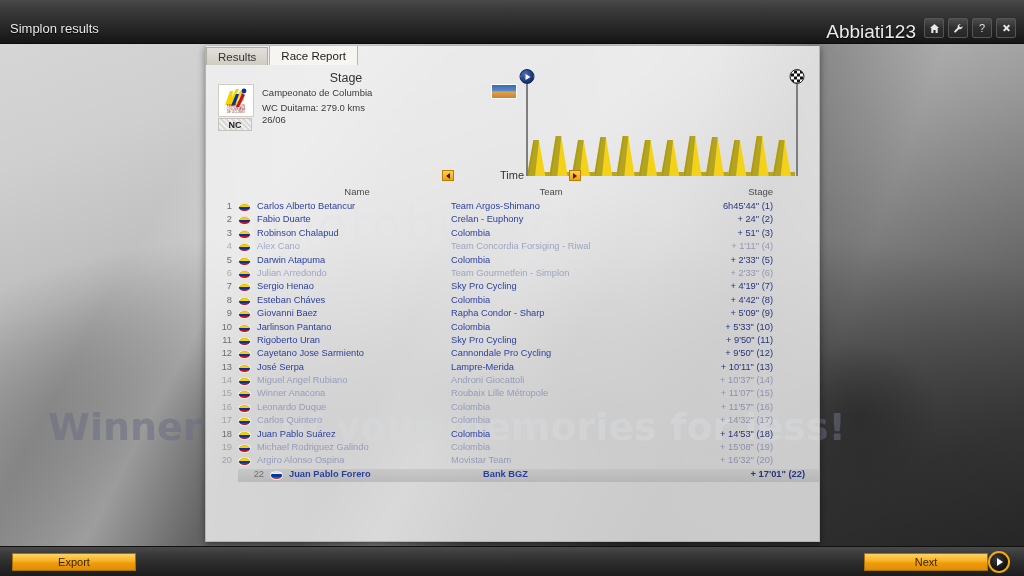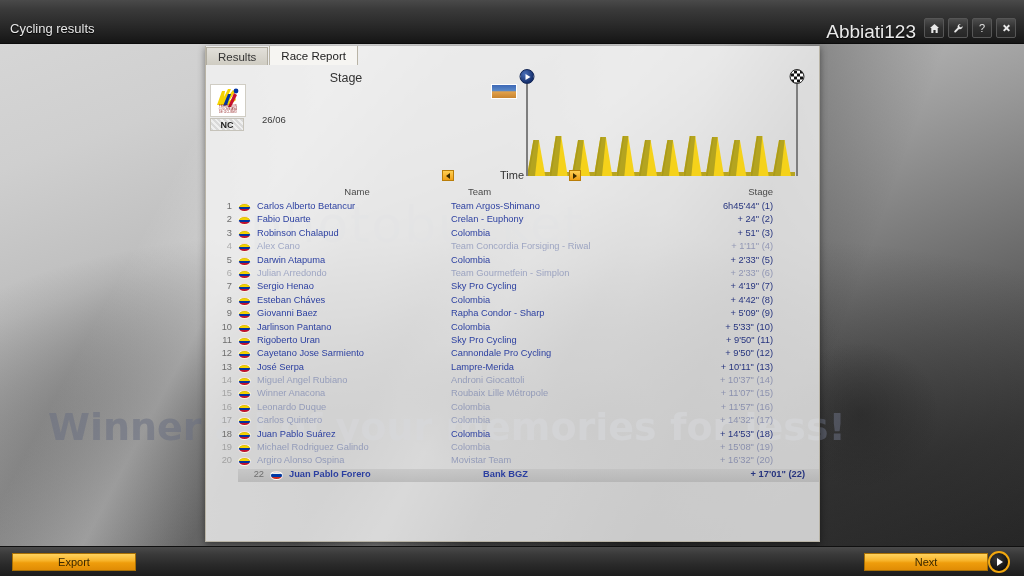--- a/index.html
+++ b/index.html
@@ -107,21 +107,21 @@
     height:20px;
     border-color:#b9b4a6;
   }
 
   
   #stage-title {
     position:absolute; left:0; top:25px; width:280px;
     text-align:center; font-size:12.5px; color:#333;
   }
   #logo {
-    position:absolute; left:4px; top:38px;
+    position:absolute; left:12px; top:38px;
     width:36px; height:46px;
   }
   .logo-card {
     width:36px; height:33px;
     background:#fff;
     border:1px solid #d0cdc4;
     position:relative; overflow:hidden;
   }
   .logo-card .lc-txt {
     position:absolute; left:0; right:0; bottom:1px;
@@ -220,21 +220,21 @@
     box-shadow: inset 0 0 1px rgba(0,0,0,.5);
   }
   .flag-dot.ru {
     background: linear-gradient(180deg,#f2f2f2 0 34%,#0039a6 34% 67%,#d52b1e 67% 100%);
   }
   .c-name  { position:absolute; left:51px; width:200px; }
   .c-team  { position:absolute; left:245px; width:190px; }
   .c-stage { position:absolute; left:415px; width:152px; text-align:right; }
   .c-gen   { position:absolute; left:440px; width:265px; text-align:right; }
   .h-name  { position:absolute; left:51px;  width:200px; text-align:center; }
-  .h-team  { position:absolute; left:262px; width:190px; text-align:left; }
+  .h-team  { position:absolute; left:250px; width:190px; text-align:center; }
   .h-stage { position:absolute; left:415px; width:152px; text-align:right; }
   .h-gen   { position:absolute; left:440px; width:265px; text-align:right; }
 
   
   #bottombar {
     position:absolute; left:0; bottom:0; width:1024px; height:30px;
     background: linear-gradient(180deg,#4a4a4a 0%,#3a3a3a 25%,#2a2a2a 60%,#1c1c1c 100%);
     border-top:1px solid #101010;
   }
   .btn-orange {
@@ -262,21 +262,21 @@
 </style>
 </head>
 <body>
 
 <div id="bg"></div>
 
 <div class="watermark" id="wm1">photobucket</div>
 <div class="watermark" id="wm2">Winner all of your memories for less!</div>
 
 <div id="titlebar">
-  <div class="tb-title">Cycling results</div>
+  <div class="tb-title">Simplon results</div>
   <div class="tb-user">Abbiati123</div>
   <div class="tb-btns">
     <div class="tb-btn">
       <svg width="11" height="11" viewBox="0 0 11 11">
           <path d="M5.5 1 L10 5 L8.7 5 L8.7 10 L6.6 10 L6.6 7 L4.4 7 L4.4 10 L2.3 10 L2.3 5 L1 5 Z" fill="#e8e8e8"></path>
         </svg>
     </div>
     <div class="tb-btn">
       <svg width="11" height="11" viewBox="0 0 11 11">
           <path d="M7.8 1.2 a2.6 2.6 0 0 0-3.1 3.4 L1.4 7.9 a1 1 0 0 0 1.4 1.4 L6.1 6 a2.6 2.6 0 0 0 3.4-3.1 L8 4.4 L6.3 3.6 L6.2 2 Z" fill="#e8e8e8"></path>
@@ -307,20 +307,24 @@
           <path d="M6 20 L11 6 L14 6 L13 12 L17 4 L20 4 L16 13 L22 5 L24 7 L18 16 L24 12 L25 15 L19 20 Z" fill="#f5d300"></path>
           <path d="M12 21 L17 9 L20 9 L16 20 Z" fill="#0033a0"></path>
           <path d="M17 22 L23 8 L26 10 L20 22 Z" fill="#c8102e"></path>
           <circle cx="25" cy="6" r="2.4" fill="#0033a0"></circle>
         </svg>
         <div class="lc-txt">FEDERACION<br>COLOMBIANA<br>DE CICLISMO</div>
       </div>
       <div class="nc-badge">NC</div>
     </div>
 
+    <div id="race-meta">
+      <div>Campeonato de Columbia</div>
+      <div>WC Duitama: 279.0 kms</div>
+    </div>
     <div id="race-date">26/06</div>
 
     <div id="profile">
       <svg id="profile-canvas" viewBox="0 0 322 124" preserveAspectRatio="none">
         <g id="climbs">
             <rect x="38" y="102" width="268" height="4" fill="#b7a422"></rect>
             <path d="M38 106 L44.409666666666666 70 L49.903666666666666 70 L56.31333333333333 106 Z" fill="#f5d21a"></path>
             <path d="M38 106 L44.409666666666666 70 L46.909666666666666 70 L41 106 Z" fill="#a99a1c"></path>
             <path d="M40 106 L45.909666666666666 70 L49.903666666666666 70 L49.903666666666666 71 L46 106 Z" fill="#b4a41f"></path>
             <path d="M60.33333333333333 106 L66.743 66 L72.237 66 L78.64666666666666 106 Z" fill="#f5d21a"></path>

